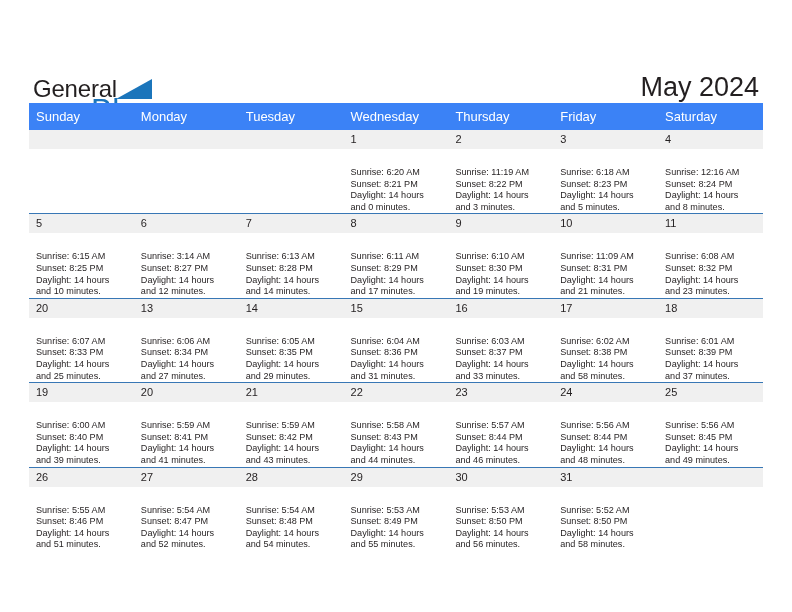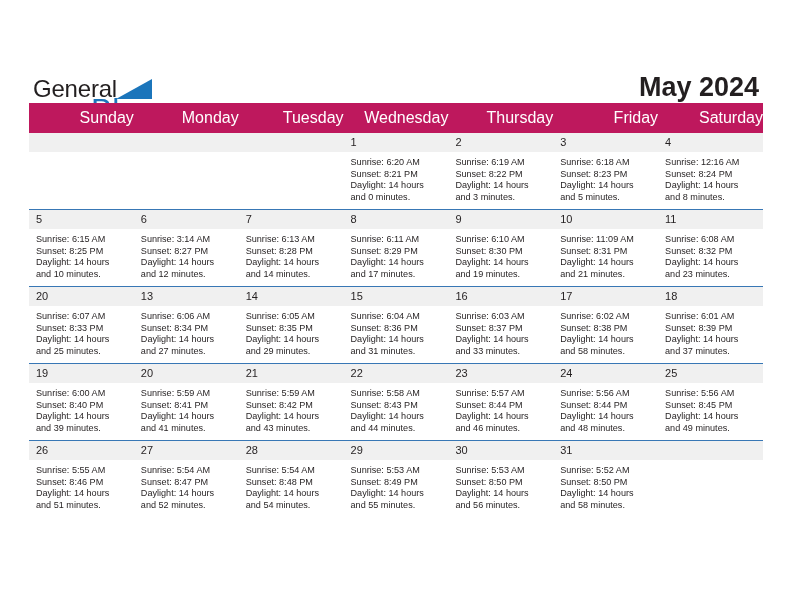--- a/index.html
+++ b/index.html
@@ -64,21 +64,20 @@
     color: #1b75bb;
     line-height: 28px;
     letter-spacing: -0.2px;
     text-align: center;
   }
   .title-block {
     position: absolute;
     right: 33px;
     top: 30px;
     text-align: right;
-    font-weight: bold;
   }
   .cal-title {
     font-size: 27px;
     color: #231f20;
     line-height: 34px;
     white-space: nowrap;
   }
   .cal-subtitle {
     font-size: 10px;
     color: #231f20;
@@ -90,25 +89,25 @@
   
   .calendar {
     position: absolute;
     left: 29px;
     top: 103px;
     width: 734px;
     border-collapse: collapse;
     table-layout: fixed;
   }
   .calendar th {
-    background: #be185d;
+    background: #3b82f6;
     color: #ffffff;
-    font-size: 16px;
+    font-size: 13px;
     font-weight: normal;
-    text-align: right;
+    text-align: left;
     padding: 6px 0 6px 7px;
     height: 14px;
     border: none;
   }
   .calendar td {
     width: 104.85px;
     height: 76px;
     vertical-align: top;
     padding: 0;
     border: none;
@@ -124,21 +123,21 @@
     font-size: 11px;
     color: #231f20;
     line-height: 15px;
     padding: 2px 0 2px 7px;
     height: 15px;
   }
   td.empty .daynum {
     color: transparent;
   }
   .info {
-    padding: 5px 6px 0 7px;
+    padding: 18px 6px 0 7px;
     font-size: 9.1px;
     line-height: 11.6px;
     color: #231f20;
   }
   .info div {
     white-space: nowrap;
   }
 </style>
 </head>
 <body>
@@ -191,21 +190,21 @@
             <div class="info">
               <div>Sunrise: 6:20 AM</div>
               <div>Sunset: 8:21 PM</div>
               <div>Daylight: 14 hours</div>
               <div>and 0 minutes.</div>
             </div>
           </td>
           <td class="day-cell">
             <span class="daynum">2</span>
             <div class="info">
-              <div>Sunrise: 6:19 AM</div>
+              <div>Sunrise: 11:19 AM</div>
               <div>Sunset: 8:22 PM</div>
               <div>Daylight: 14 hours</div>
               <div>and 3 minutes.</div>
             </div>
           </td>
           <td class="day-cell">
             <span class="daynum">3</span>
             <div class="info">
               <div>Sunrise: 6:18 AM</div>
               <div>Sunset: 8:23 PM</div>

